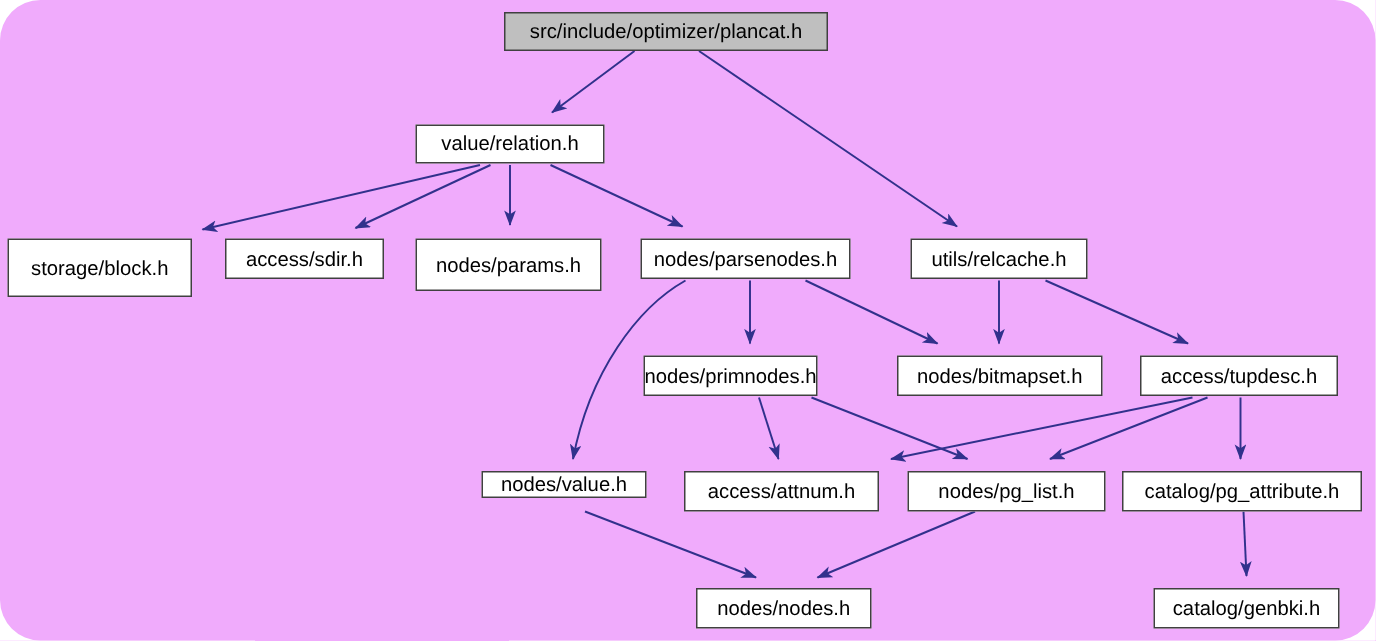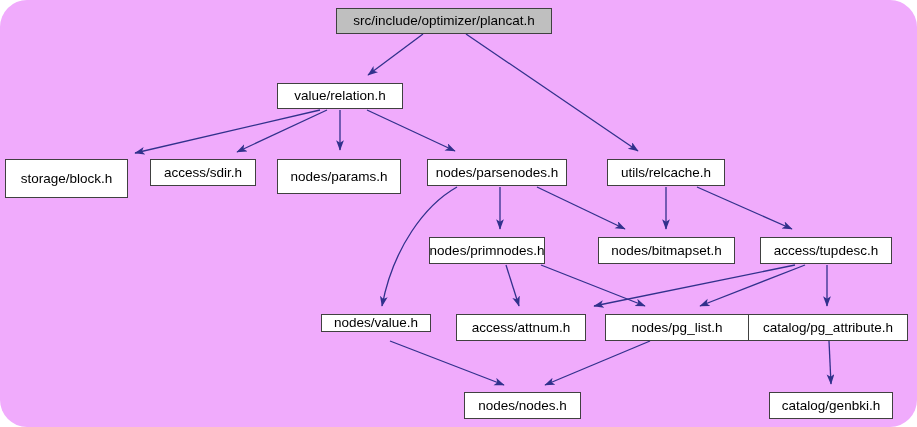--- a/index.html
+++ b/index.html
@@ -123,21 +123,21 @@
       </div>
       <div class="node-box thick" style="left: 760px; top: 237px; width: 132px; height: 27px;">
         <span class="node-label">access/tupdesc.h</span>
       </div>
       <div class="node-box thick" style="left: 321px; top: 314px; width: 110px; height: 18px;">
         <span class="node-label">nodes/value.h</span>
       </div>
       <div class="node-box thick" style="left: 456px; top: 314px; width: 130px; height: 27px;">
         <span class="node-label">access/attnum.h</span>
       </div>
-      <div class="node-box thick" style="left: 605px; top: 314px; width: 144px; height: 27px;">
+      <div class="node-box thick" style="left: 605px; top: 314px; width: 132px; height: 27px;">
         <span class="node-label">nodes/pg_list.h</span>
       </div>
       <div class="node-box thick" style="left: 748px; top: 314px; width: 160px; height: 27px;">
         <span class="node-label">catalog/pg_attribute.h</span>
       </div>
       <div class="node-box thick" style="left: 464px; top: 392px; width: 117px; height: 27px; justify-content: center;">
         <span class="node-label">nodes/nodes.h</span>
       </div>
       <div class="node-box thick" style="left: 769px; top: 392px; width: 124px; height: 27px; text-align: center;">
         <span class="node-label">catalog/genbki.h</span>

